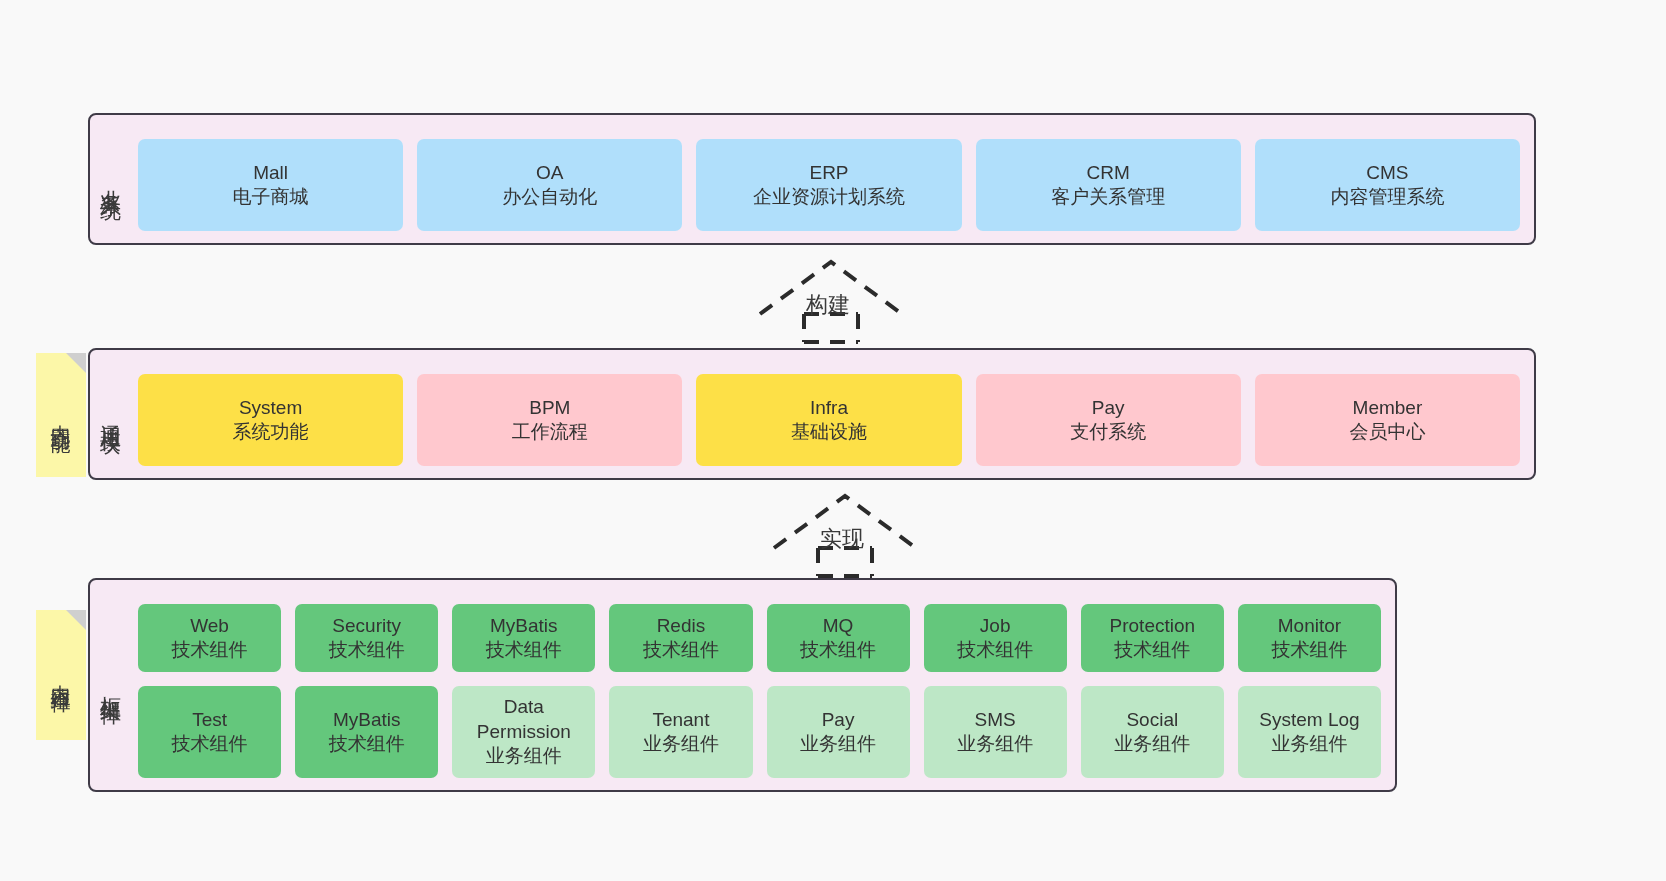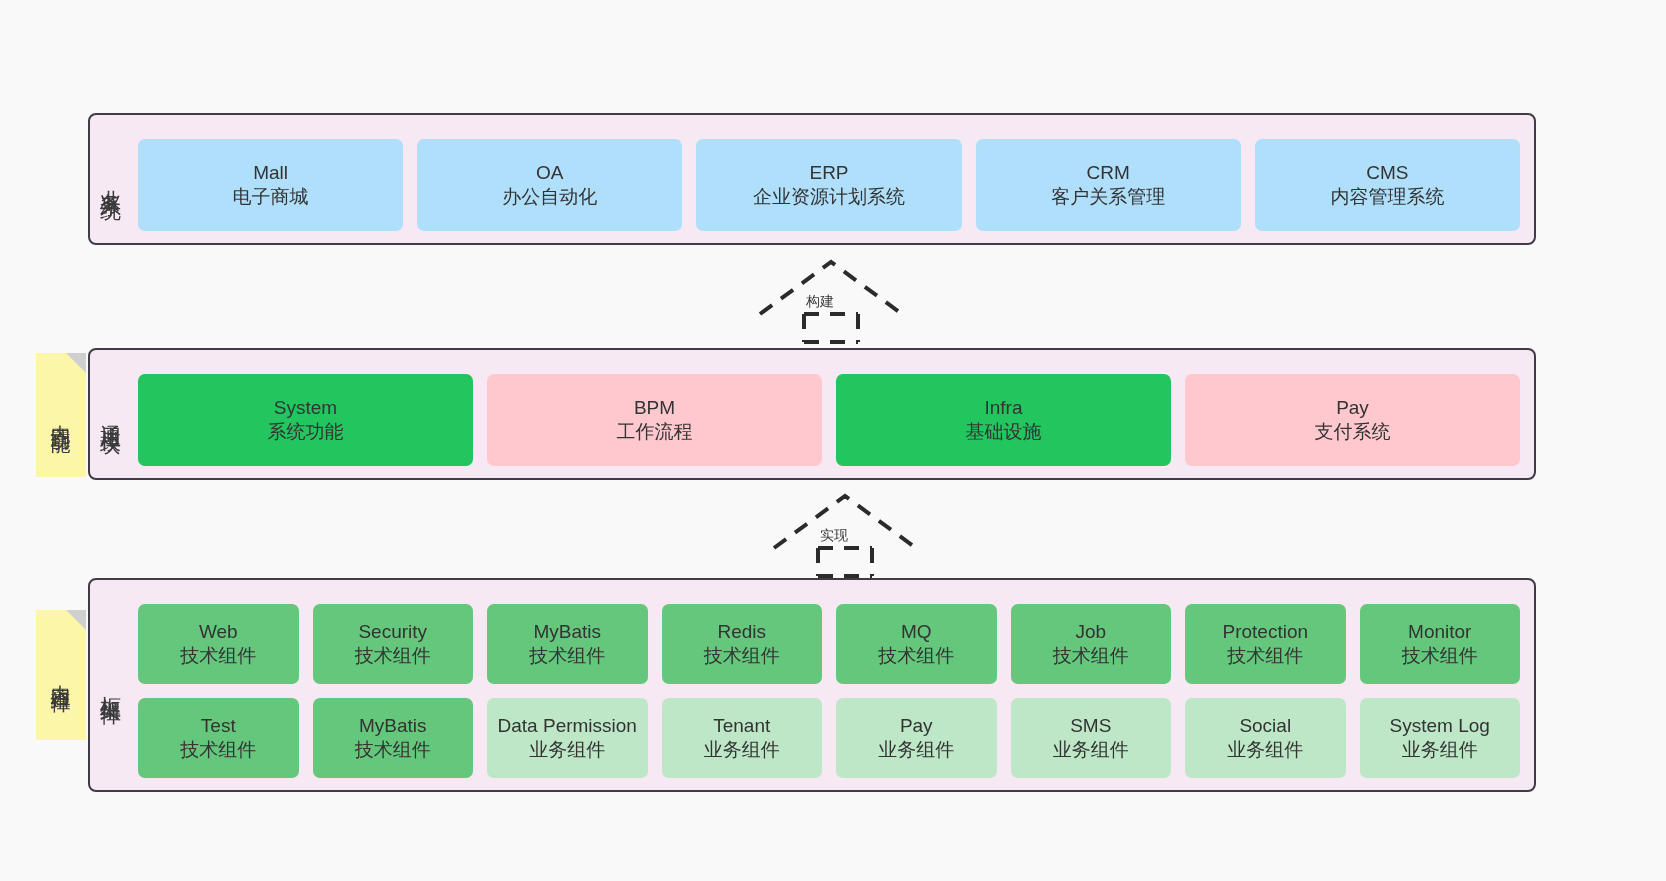--- a/index.html
+++ b/index.html
@@ -63,21 +63,21 @@
     font-size:19px;
     line-height:1.28;
     color:#333;
     box-sizing:border-box;
     padding:4px 6px;
     min-width:0;
   }
   .card .en{display:block;}
   .card .cn{display:block;}
   .c-blue{background:#b0dffb;}
-  .c-red{background:#22c55e;}
+  .c-red{background:#fde047;}
   .c-pink{background:#ffc8ce;}
   .c-green{background:#64c77c;}
   .c-lgreen{background:#bde7c6;}
 
   
   .note{
     position:absolute;
     width:50px;
     background:#fcf7a8;
     font-size:20px;
@@ -97,21 +97,21 @@
     width:0;height:0;
     border-left:20px solid transparent;
     border-top:20px solid #cfcfcf;
   }
 
   
   .arrow{position:absolute;z-index:2;}
   .arrow svg{display:block;overflow:visible;}
   .arrow-label{
     position:absolute;
-    font-size:14px;
+    font-size:22px;
     color:#3a3a3a;
     background:transparent;
     white-space:nowrap;
     line-height:1;
   }
 </style>
 </head>
 <body>
 
 <div class="canvas">
@@ -170,38 +170,42 @@
           <span class="cn">工作流程</span>
         </div>
         <div class="card c-red">
           <span class="en">Infra</span>
           <span class="cn">基础设施</span>
         </div>
         <div class="card c-pink">
           <span class="en">Pay</span>
           <span class="cn">支付系统</span>
         </div>
+        <div class="card c-pink">
+          <span class="en">Member</span>
+          <span class="cn">会员中心</span>
+        </div>
       </div>
     </div>
   </div>
 
   <div class="arrow" style="left:770px;top:492px;width:150px;height:84px;">
     <svg width="150" height="84" viewBox="0 0 150 84" aria-hidden="true">
       <path d="M4 56 L75 4 L146 56" fill="none" stroke="#2b2b2b" stroke-width="4" stroke-dasharray="15,11" stroke-linecap="butt"></path>
       <path d="M48 56 L48 84 M48 56 L102 56 M102 56 L102 84 M48 84 L102 84" fill="none" stroke="#2b2b2b" stroke-width="4" stroke-dasharray="15,11"></path>
     </svg>
     <span class="arrow-label" style="left:50px;top:36px;">实现</span>
   </div>
 
   <div class="note" style="left:36px;top:610px;height:130px;">
     <span class="fold"></span>
     <span>内置组件</span>
   </div>
 
-  <div class="layer" id="layer-framework" style="left:88px;top:578px;width:1448px;height:214px;">
+  <div class="layer" id="layer-framework" style="left:88px;top:578px;width:1309px;height:214px;">
     <div class="layer-title">框架组件</div>
     <div class="layer-body">
 
       <div class="row">
         <div class="card c-green">
           <span class="en">Web</span>
           <span class="cn">技术组件</span>
         </div>
         <div class="card c-green">
           <span class="en">Security</span>

